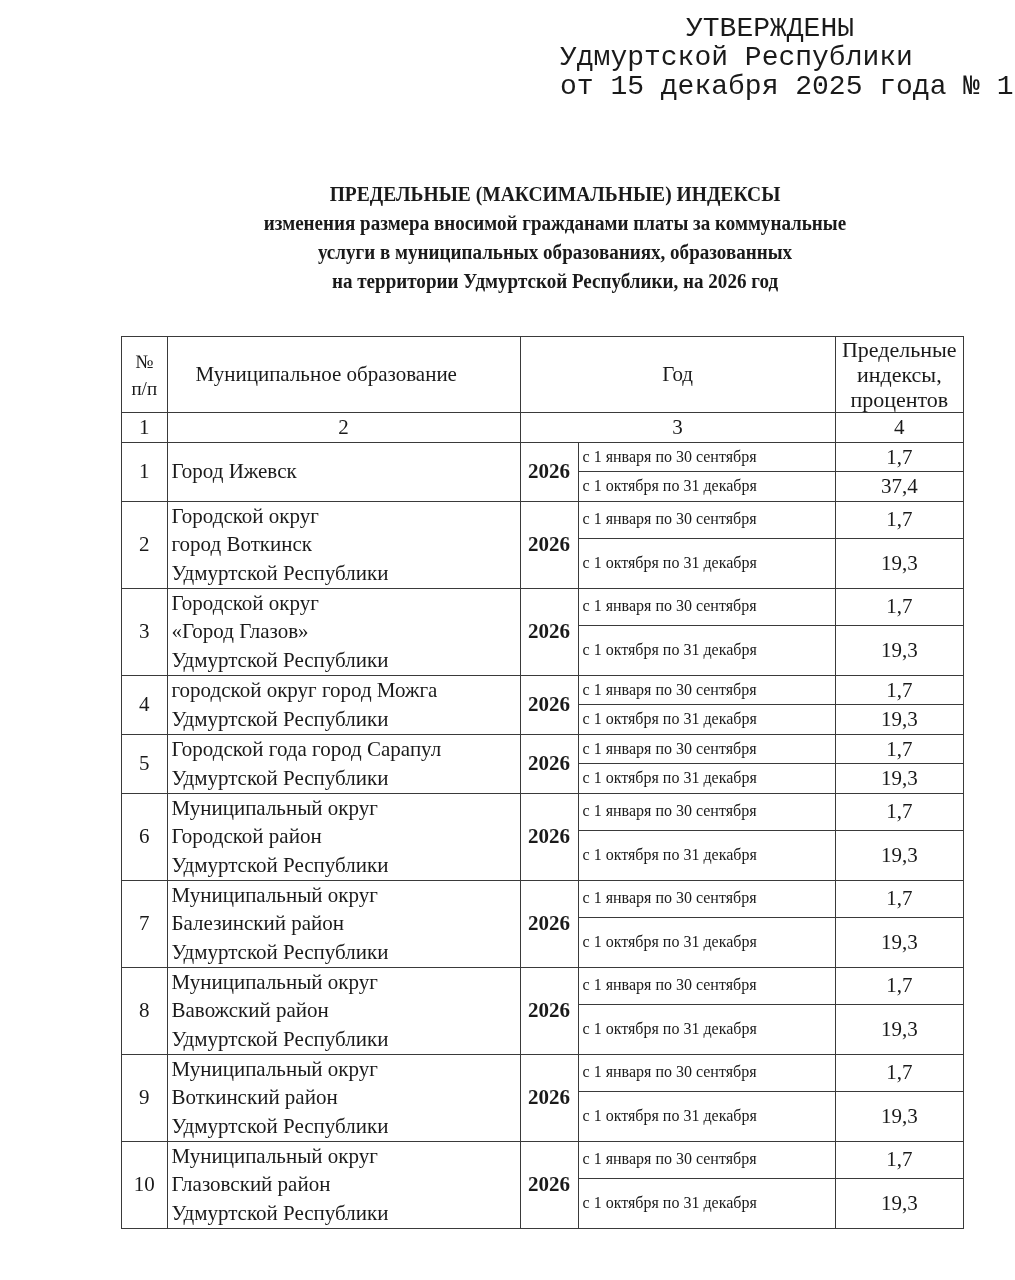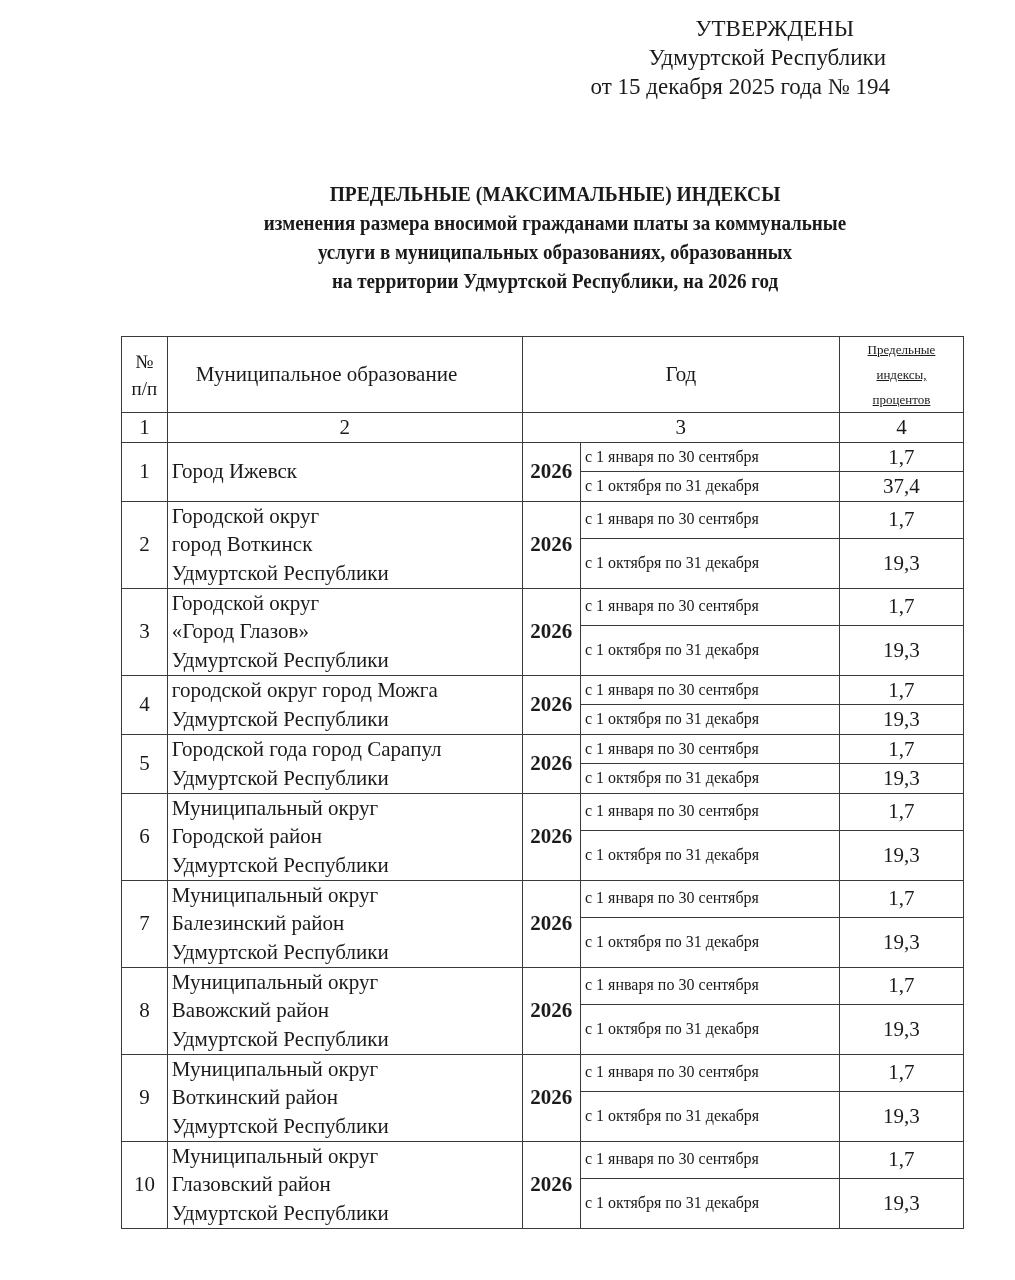--- a/index.html
+++ b/index.html
@@ -2,21 +2,21 @@
 <html><head>
 <meta charset="utf-8">
 <style>
   html, body { margin: 0; padding: 0; background: #ffffff; }
   body {
     width: 1015px; height: 1280px; position: relative; overflow: hidden;
     font-family: "Liberation Serif", "DejaVu Serif", serif; color: #1a1a1a;
   }
   .approval {
     position: absolute; top: 14px; left: 560px; width: 330px;
-    text-align: right; font-size: 23px; line-height: 29px;
+    text-align: right; font-size: 28px; line-height: 29px; font-family: Liberation Mono, monospace;
   }
   .approval div { white-space: nowrap; }
   .approval .l1 { padding-right: 36px; }
   .approval .l2 { padding-right: 48px; }
   .approval .l3 { padding-right: 4px; }
   .title {
     position: absolute; top: 180px; left: 150px; width: 810px;
     text-align: center; font-weight: bold; font-size: 20.5px; line-height: 29px;
     font-family: "Liberation Serif", serif;
     transform: scaleX(0.93); transform-origin: center top;
@@ -30,21 +30,21 @@
   table.main td {
     border: 1.5px solid #3a3a3a; padding: 0 4px; line-height: 28.5px; vertical-align: middle;
   }
   .c-num { width: 38px; text-align: center; }
   .c-name { width: 330px; text-align: left; }
   .c-year { width: 50px; text-align: center; font-weight: bold; }
   .c-period { width: 258px; text-align: left; white-space: nowrap; }
   .c-val { width: 120px; text-align: center; }
   .hdr td { line-height: 27px; }
   .hdr .c-num { font-size: 19px; line-height: 27px; }
-  .hdr .c-val { font-size: 13px; line-height: 25px; text-decoration: underline; }
+  .hdr .c-val { font-size: 22px; line-height: 25px; }
   .colnums td { text-align: center; line-height: 26px; }
   .name-line { display: block; white-space: nowrap; }
   .period-cell { font-size: 16px; }
 </style>
 </head>
 <body>
 
 <div class="approval">
   <div class="l1">УТВЕРЖДЕНЫ</div>
   <div class="l3">Удмуртской Республики</div>

